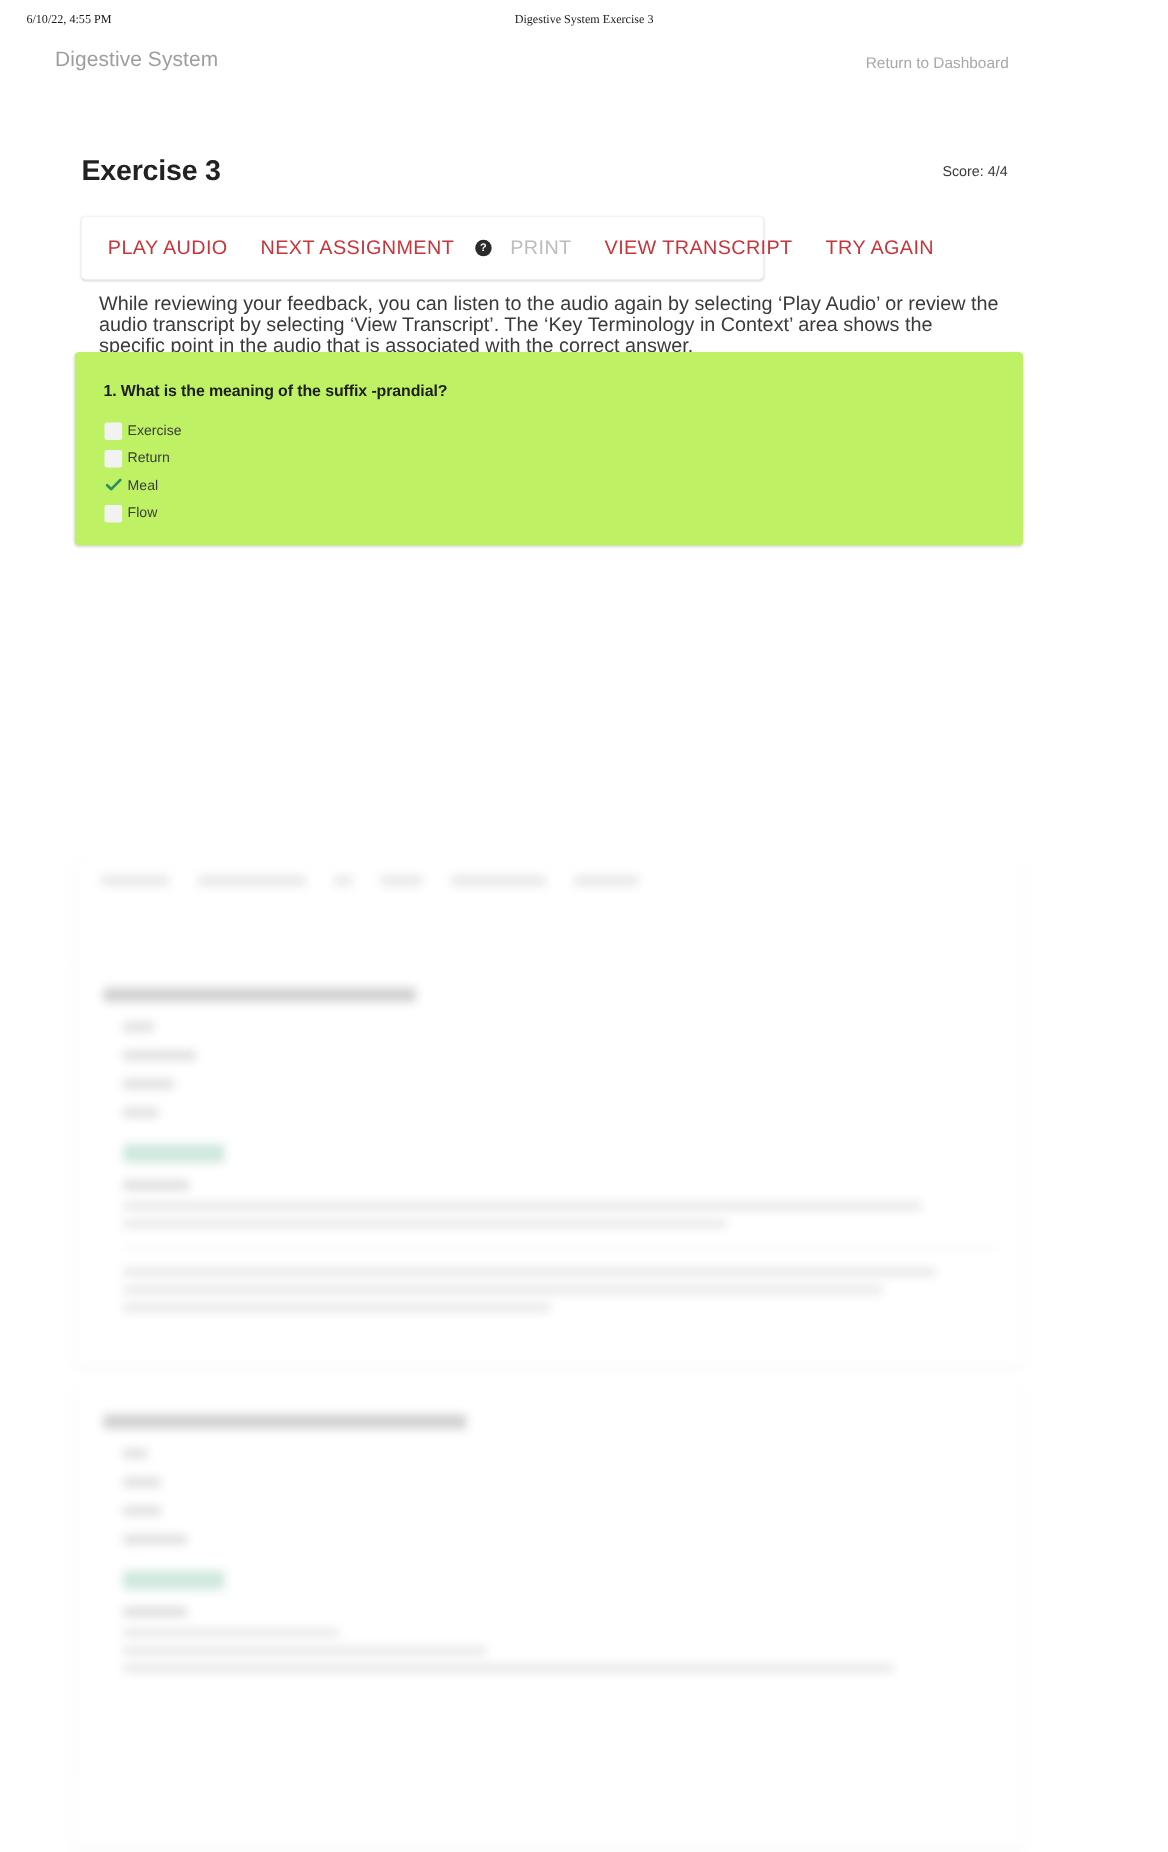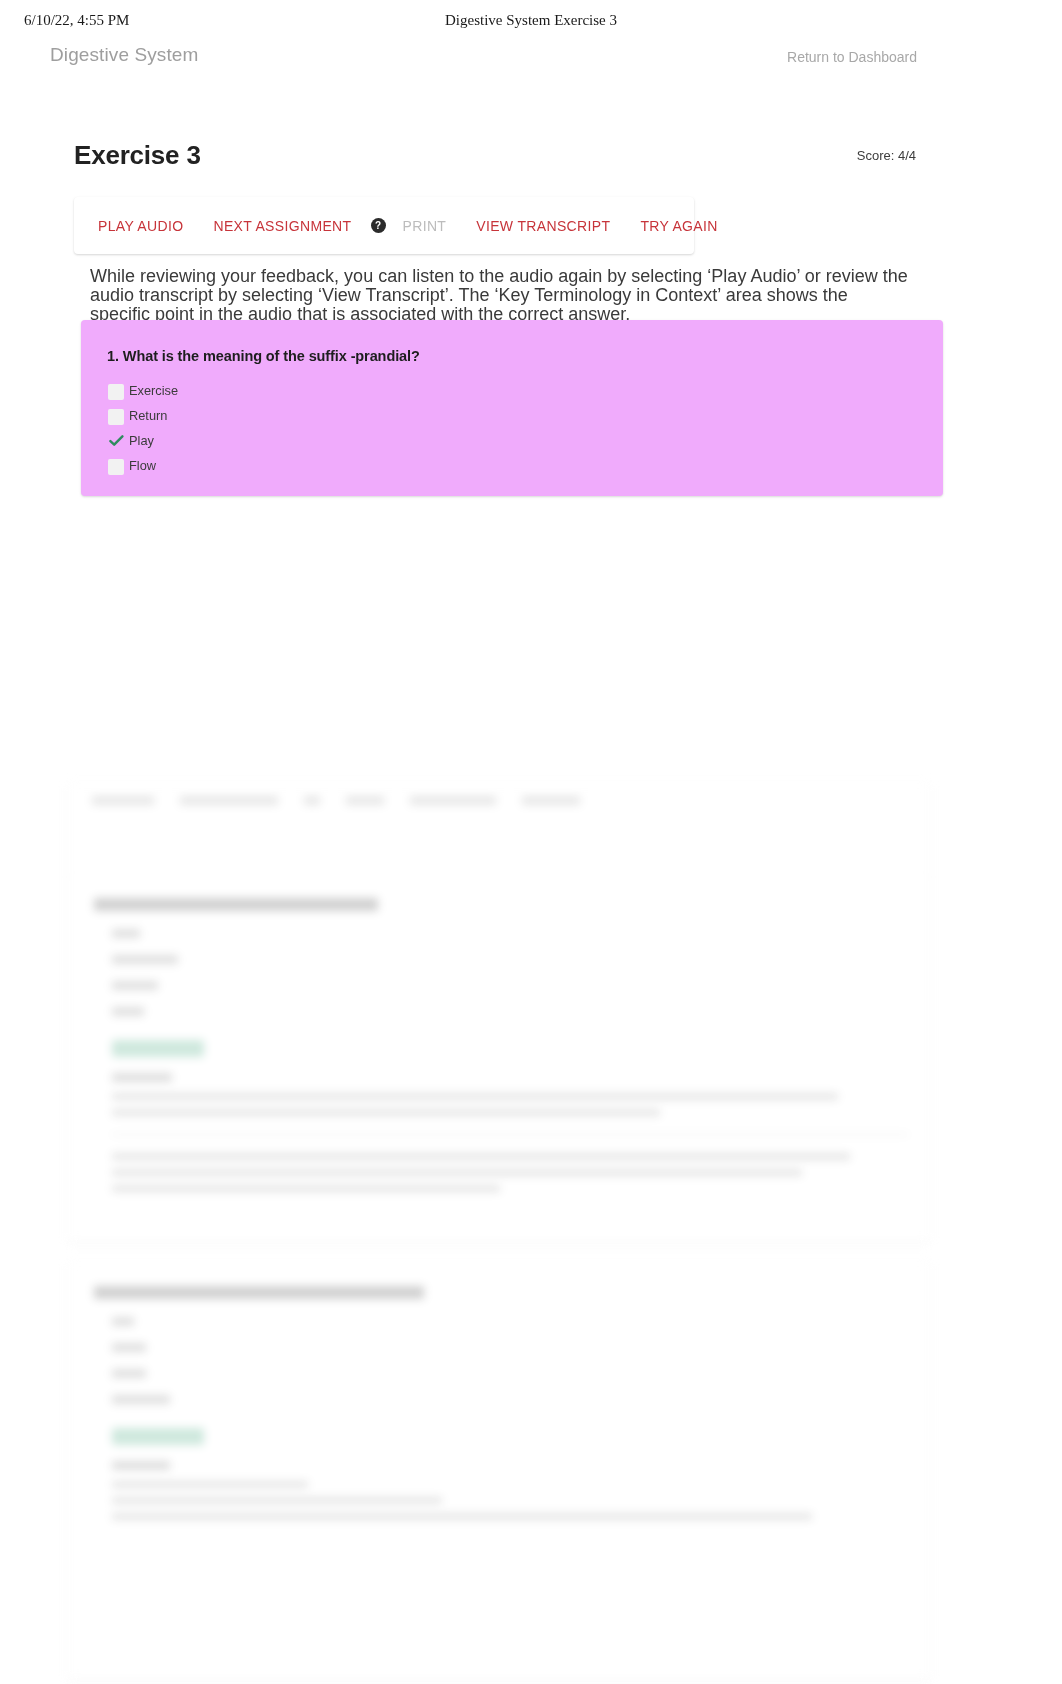--- a/index.html
+++ b/index.html
@@ -15,21 +15,21 @@
   }
 
   
   .print-header {
     position: absolute;
     top: 12px;
     left: 0;
     width: 938px;
     height: 18px;
     font-family: "Liberation Serif", serif;
-    font-size: 15px;
+    font-size: 11px;
     color: #1a1a1a;
   }
   .print-header .ph-left {
     position: absolute;
     left: 24px;
     top: 0;
     white-space: nowrap;
   }
   .print-header .ph-center {
     position: absolute;
@@ -110,21 +110,21 @@
     box-shadow: 0 1px 3px rgba(0,0,0,.10), 0 1px 2px rgba(0,0,0,.07);
     display: flex;
     align-items: center;
     padding: 0 10px;
     gap: 2px;
   }
   .tool-btn {
     border: none;
     background: transparent;
     font-family: "Liberation Sans", sans-serif;
-    font-size: 14px;
+    font-size: 18px;
     font-weight: 500;
     letter-spacing: .35px;
     color: #c7343a;
     padding: 9px 14px;
     border-radius: 3px;
     cursor: pointer;
     white-space: nowrap;
   }
   .tool-btn.disabled {
     color: #bcbcbc;
@@ -153,23 +153,23 @@
     left: 90px;
     width: 818px;
     font-size: 18px;
     line-height: 19px;
     color: #3a3a3a;
   }
 
   
   .qcard {
     position: absolute;
-    left: 81px;
+    left: 68px;
     width: 862px;
-    background: #f0abfc;
+    background: #bef264;
     border-radius: 4px;
     box-shadow: 0 1px 3px rgba(0,0,0,.10), 0 1px 2px rgba(0,0,0,.06);
   }
   .qcard-main {
     top: 320px;
     height: 176px;
     overflow: hidden;
     padding: 28px 0 0 0;
   }
   .q-text {
@@ -331,21 +331,21 @@
     <li class="opt">
       <span class="opt-marker blank"></span>
       <span class="opt-label">Return</span>
     </li>
     <li class="opt">
       <span class="opt-marker">
         <svg width="15" height="12" viewBox="0 0 15 12" aria-hidden="true">
           <path d="M1.4 6.1 L5.2 9.7 L13.4 1.3" fill="none" stroke="#2e8b5f" stroke-width="2.4" stroke-linecap="round" stroke-linejoin="round"></path>
         </svg>
       </span>
-      <span class="opt-label">Play</span>
+      <span class="opt-label">Meal</span>
     </li>
     <li class="opt">
       <span class="opt-marker blank"></span>
       <span class="opt-label">Flow</span>
     </li>
   </ul>
 </div>
 
 <div class="blur-region">
 

